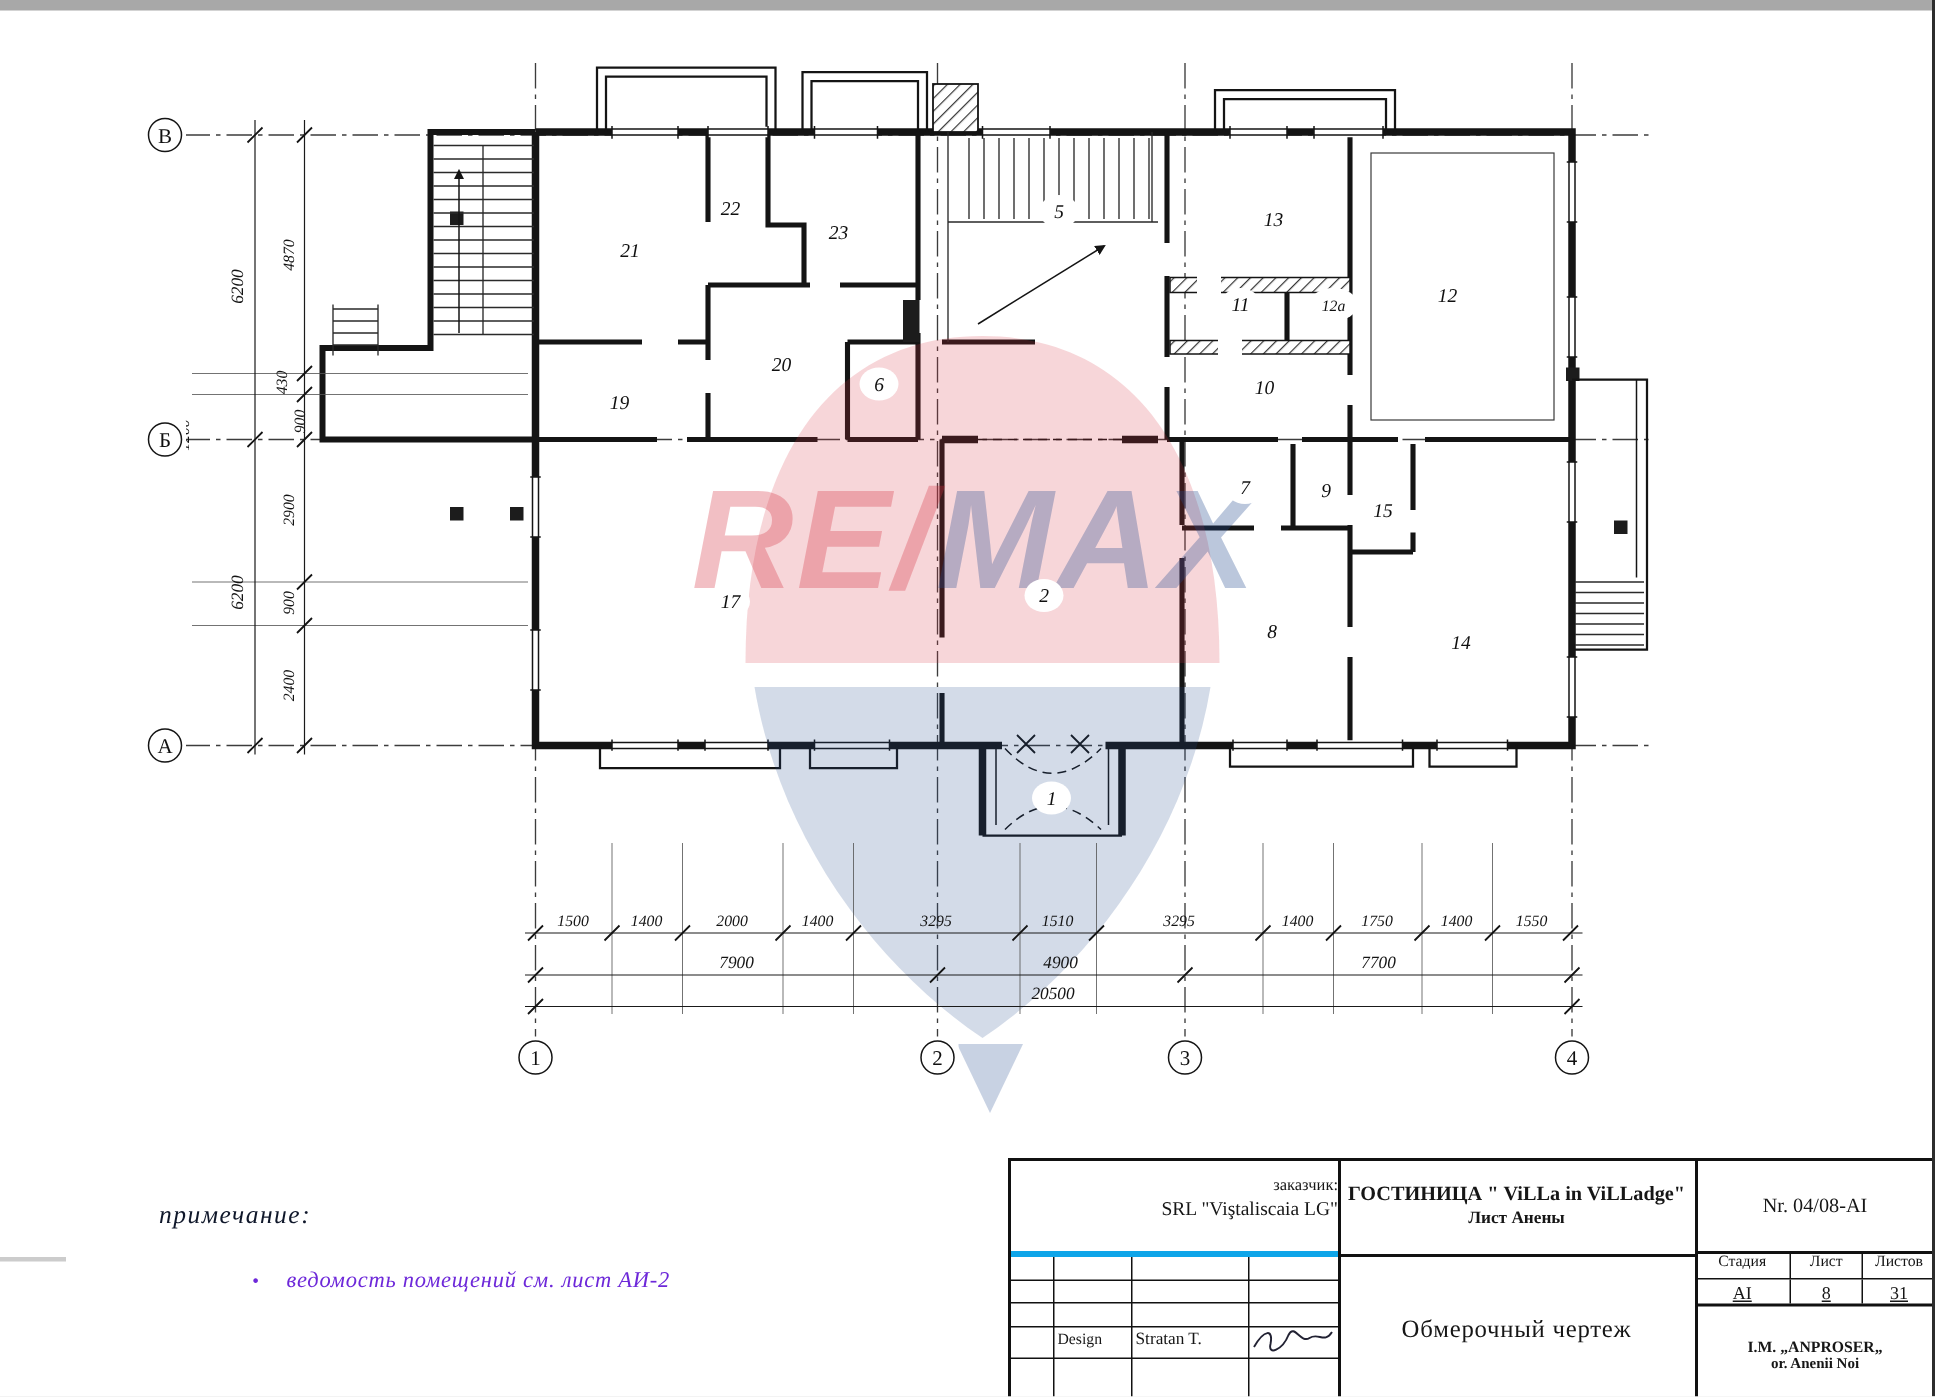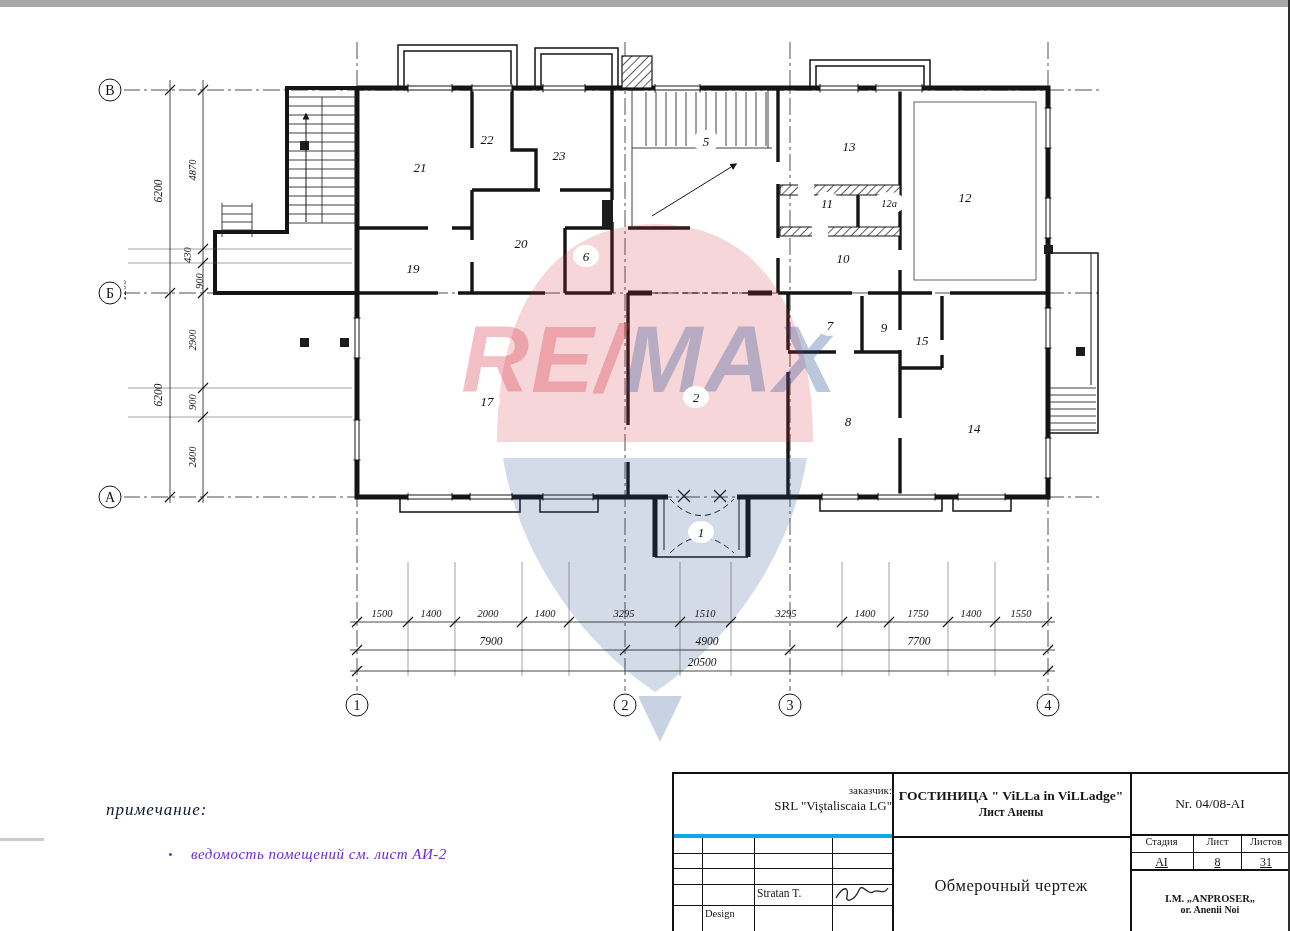--- a/index.html
+++ b/index.html
@@ -42,21 +42,21 @@
   .tb-client{left:0;top:0;width:218px;height:64px;border-bottom:4px solid #0ea5e9;text-align:right;}
   .tb-client-label{margin-top:10px;font-size:11px;}
   .tb-client-name{margin-top:2px;font-size:13px;}
   .tb-h1{left:0;top:79px;width:218px;border-top:1.2px solid #111;}
   .tb-h2{left:0;top:94px;width:218px;border-top:1.2px solid #111;}
   .tb-h3{left:0;top:110px;width:218px;border-top:1.2px solid #111;}
   .tb-h4{left:0;top:131px;width:218px;border-top:1.2px solid #111;}
   .tb-sv1{left:28px;top:64px;height:95px;border-left:1.2px solid #111;}
   .tb-sv2{left:80px;top:64px;height:95px;border-left:1.2px solid #111;}
   .tb-sv3{left:158px;top:64px;height:95px;border-left:1.2px solid #111;}
-  .tb-design-label{left:31px;top:114px;font-size:10.5px;margin-top:20px;}
+  .tb-design-label{left:31px;top:114px;font-size:10.5px;}
   .tb-designer{left:83px;top:113px;font-size:11.5px;}
   .tb-sign{left:159px;top:108px;width:58px;height:22px;}
   .tb-project{left:218px;top:0;width:238px;height:64px;border-bottom:2px solid #111;text-align:center;}
   .tb-project-line1{margin-top:14px;font-size:13.5px;font-weight:bold;}
   .tb-project-line2{margin-top:2px;font-size:11.5px;font-weight:bold;}
   .tb-title{left:218px;top:64px;width:238px;height:95px;display:flex;align-items:center;justify-content:center;
             font-size:16.5px;letter-spacing:.5px;}
   .tb-number{left:456px;top:0;width:160px;height:62px;border-bottom:2px solid #111;
              display:flex;align-items:center;justify-content:center;font-size:13.5px;}
   .tb-sheader{left:456px;top:62px;width:160px;height:17px;border-bottom:1.2px solid #111;display:flex;}

